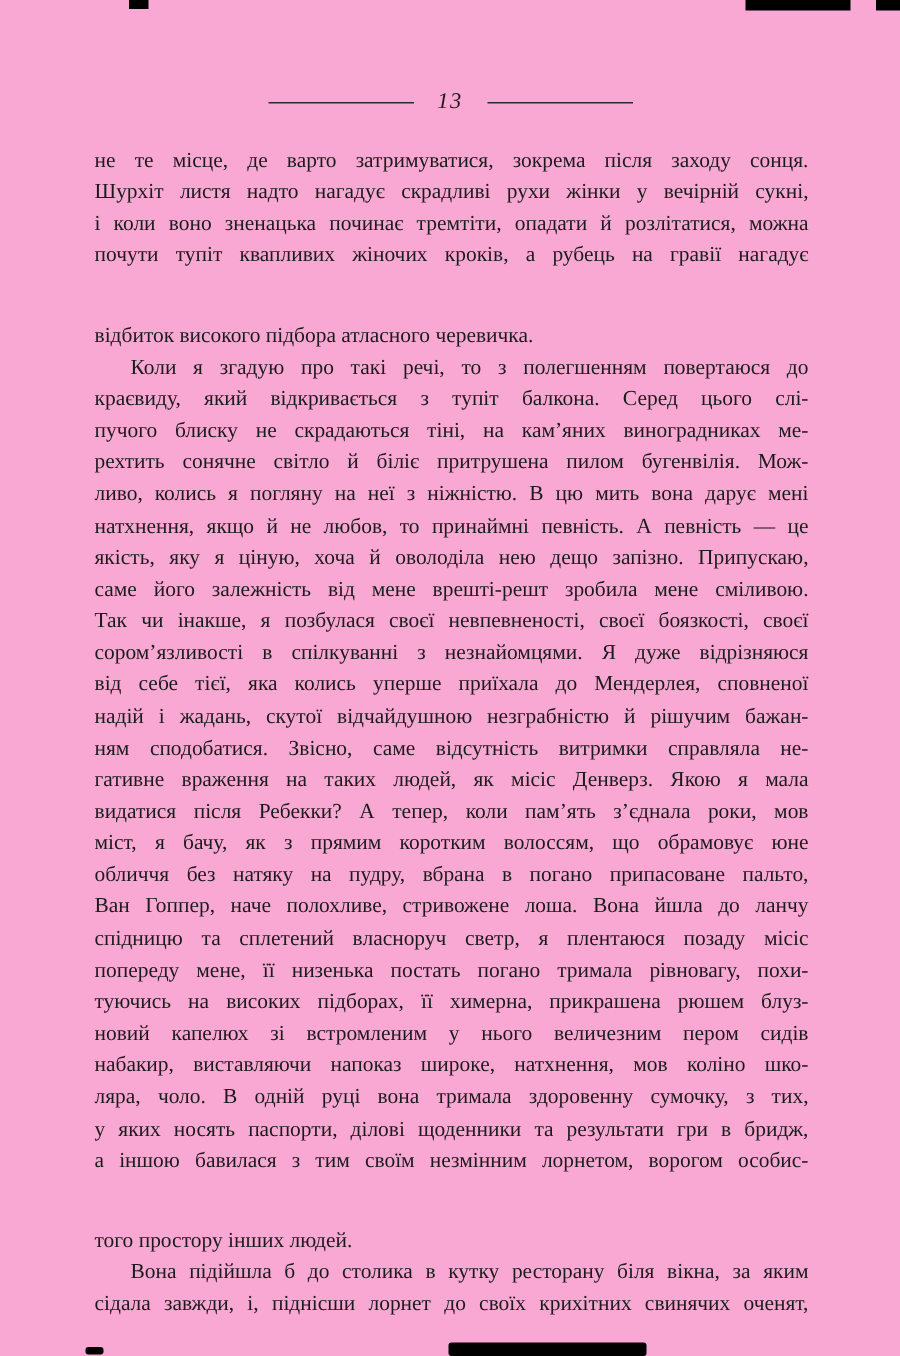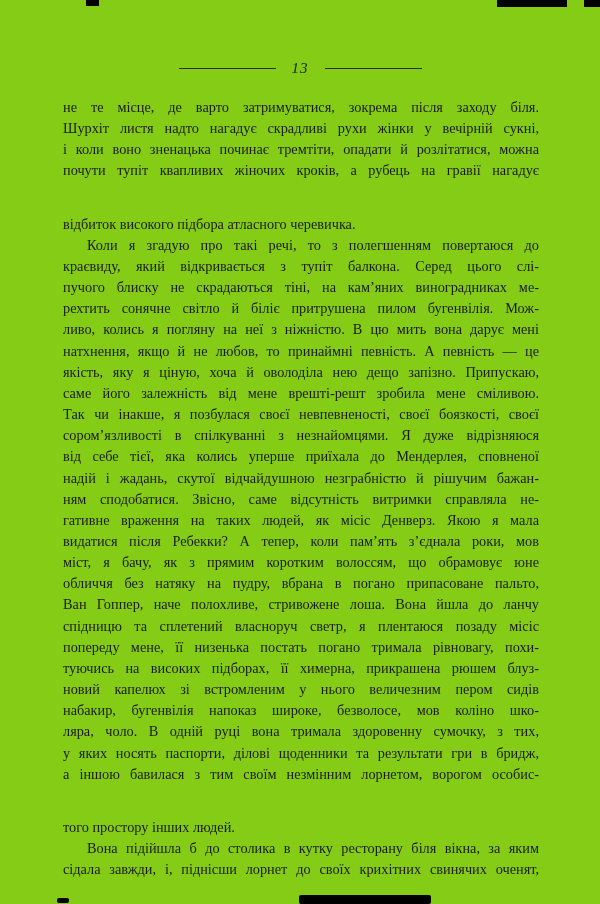--- a/index.html
+++ b/index.html
@@ -4,21 +4,21 @@
 <style>
   html, body { margin: 0; padding: 0; }
   body {
     width: 600px; height: 904px;
     background: #ffffff;
     font-family: "Liberation Serif", "DejaVu Serif", serif;
     color: #1c1c1c;
     position: relative;
     overflow: hidden;
   }
-  .page { position: absolute; inset: 0; background: #84cc16; text-decoration: underline; }
+  .page { position: absolute; inset: 0; background: #f9a8d4; text-decoration: underline; }
 
   
   .header {
     position: absolute;
     top: 59px; left: 62px; width: 476px;
     display: flex; align-items: center; justify-content: center;
     gap: 16px;
   }
   .rule { width: 97px; height: 1px; background: #2b2b2b; }
   .page-num {
@@ -61,21 +61,21 @@
 <div class="page">
 
   <div class="header">
     <span class="rule"></span>
     <span class="page-num">13</span>
     <span class="rule"></span>
   </div>
 
   <main class="body-text">
       <div class="para">
-        <div class="line first">не те місце, де варто затримуватися, зокрема після заходу біля.</div>
+        <div class="line first">не те місце, де варто затримуватися, зокрема після заходу сонця.</div>
         <div class="line">Шурхіт листя надто нагадує скрадливі рухи жінки у вечірній сукні,</div>
         <div class="line">і коли воно зненацька починає тремтіти, опадати й розлітатися, можна</div>
         <div class="line">почути тупіт квапливих жіночих кроків, а рубець на гравії нагадує</div>
         <div class="line last">відбиток високого підбора атласного черевичка.</div>
       </div>
       <div class="para indent">
         <div class="line first">Коли я згадую про такі речі, то з полегшенням повертаюся до</div>
         <div class="line">краєвиду, який відкривається з тупіт балкона. Серед цього слі-</div>
         <div class="line">пучого блиску не скрадаються тіні, на кам’яних виноградниках ме-</div>
         <div class="line">рехтить сонячне світло й біліє притрушена пилом бугенвілія. Мож-</div>
@@ -90,21 +90,21 @@
         <div class="line">ням сподобатися. Звісно, саме відсутність витримки справляла не-</div>
         <div class="line">гативне враження на таких людей, як місіс Денверз. Якою я мала</div>
         <div class="line">видатися після Ребекки? А тепер, коли пам’ять з’єднала роки, мов</div>
         <div class="line">міст, я бачу, як з прямим коротким волоссям, що обрамовує юне</div>
         <div class="line">обличчя без натяку на пудру, вбрана в погано припасоване пальто,</div>
         <div class="line">Ван Гоппер, наче полохливе, стривожене лоша. Вона йшла до ланчу</div>
         <div class="line">спідницю та сплетений власноруч светр, я плентаюся позаду місіс</div>
         <div class="line">попереду мене, її низенька постать погано тримала рівновагу, похи-</div>
         <div class="line">туючись на високих підборах, її химерна, прикрашена рюшем блуз-</div>
         <div class="line">новий капелюх зі встромленим у нього величезним пером сидів</div>
-        <div class="line">набакир, бугенвілія напоказ широке, безволосе, мов коліно шко-</div>
+        <div class="line">набакир, виставляючи напоказ широке, натхнення, мов коліно шко-</div>
         <div class="line">ляра, чоло. В одній руці вона тримала здоровенну сумочку, з тих,</div>
         <div class="line">у яких носять паспорти, ділові щоденники та результати гри в бридж,</div>
         <div class="line">а іншою бавилася з тим своїм незмінним лорнетом, ворогом особис-</div>
         <div class="line last">того простору інших людей.</div>
       </div>
       <div class="para indent">
         <div class="line first">Вона підійшла б до столика в кутку ресторану біля вікна, за яким</div>
         <div class="line">сідала завжди, і, піднісши лорнет до своїх крихітних свинячих оченят,</div>
         <div class="line last">подивилася б праворуч і ліворуч, а тоді зневажливо вигукнула б:</div>
       </div>

